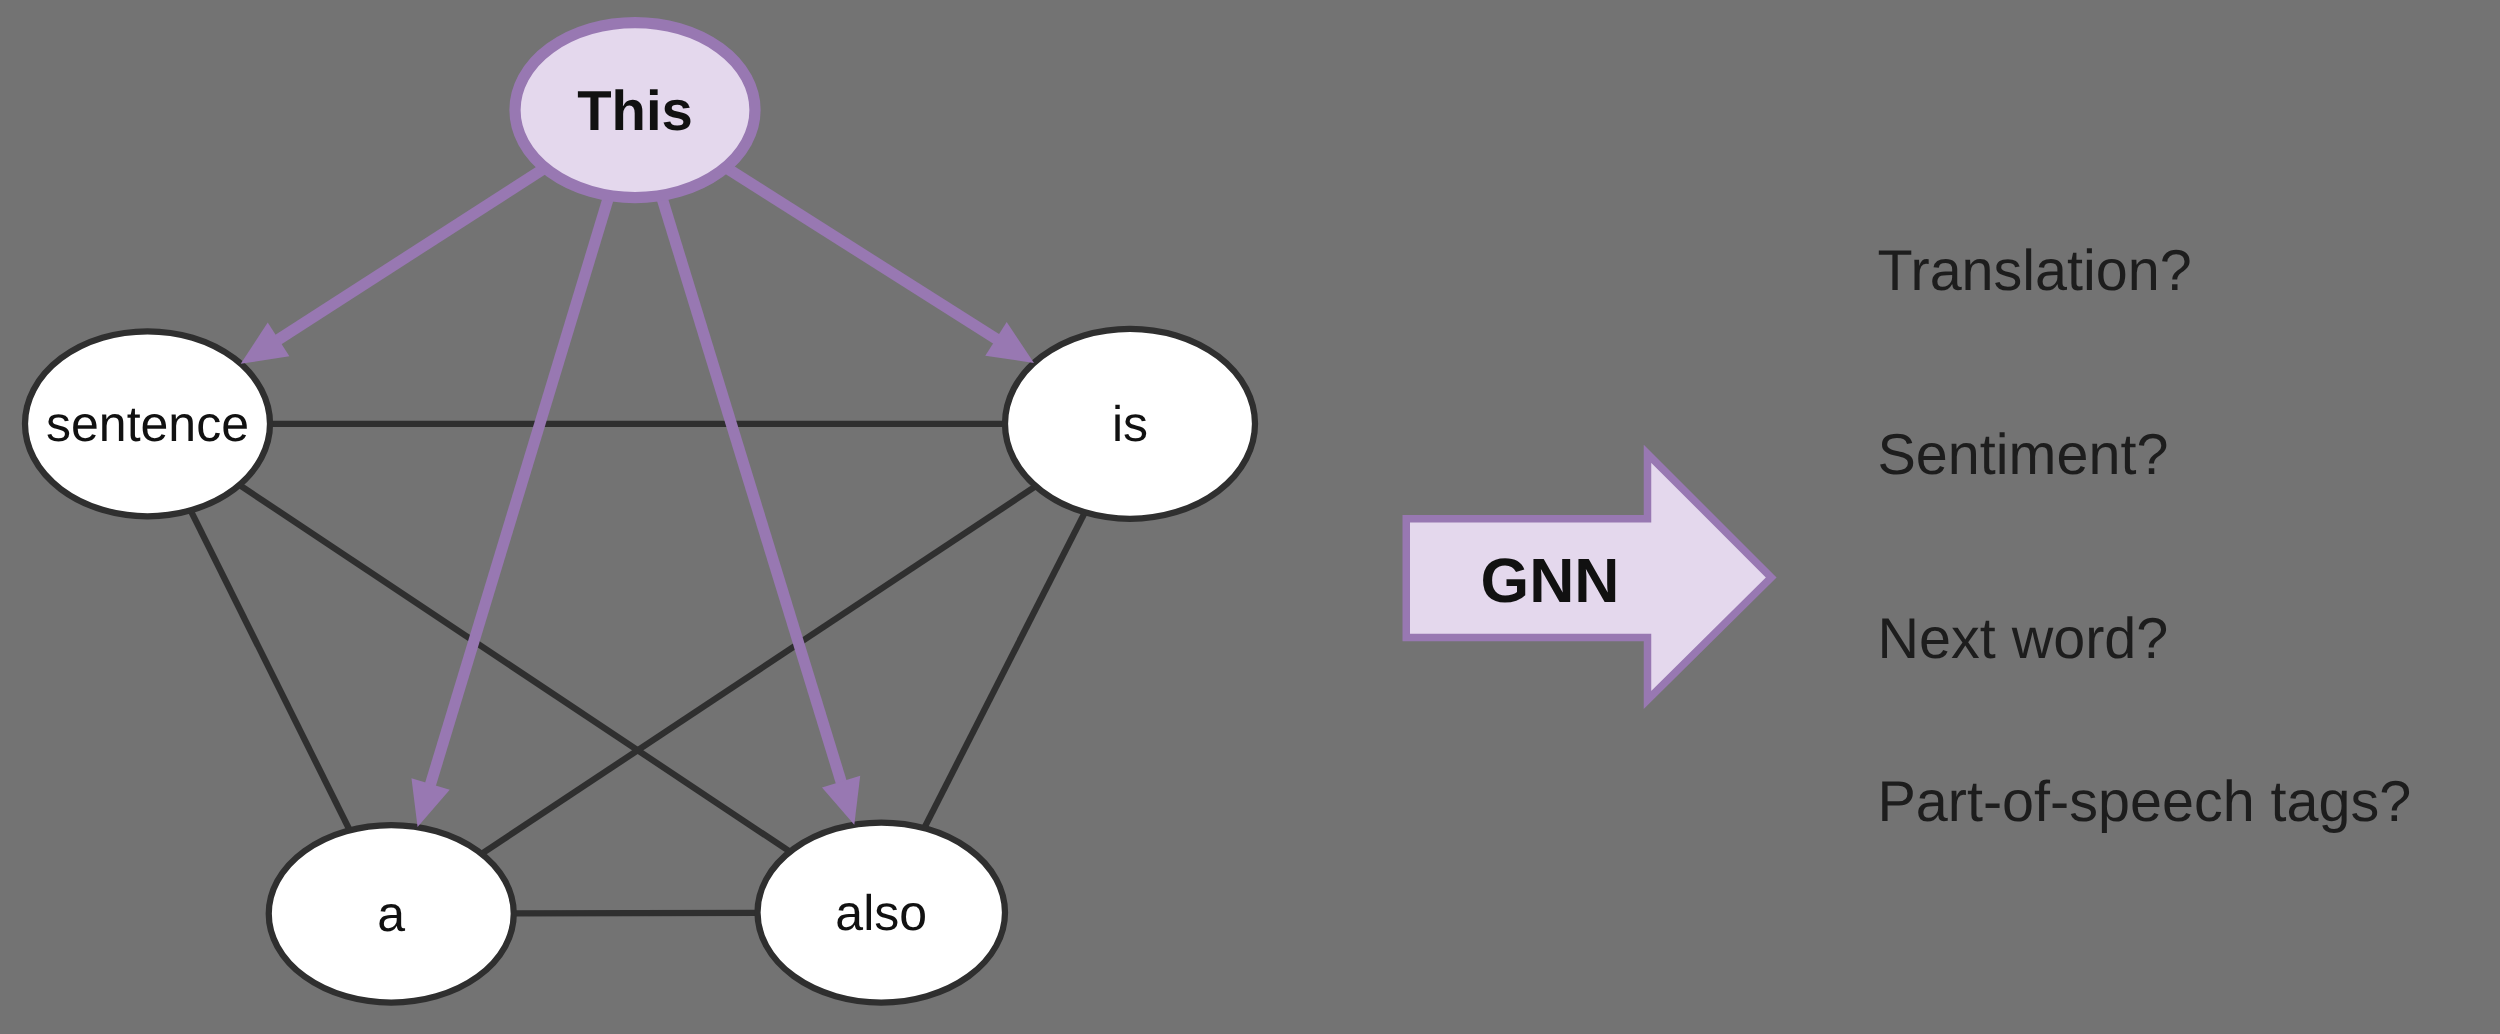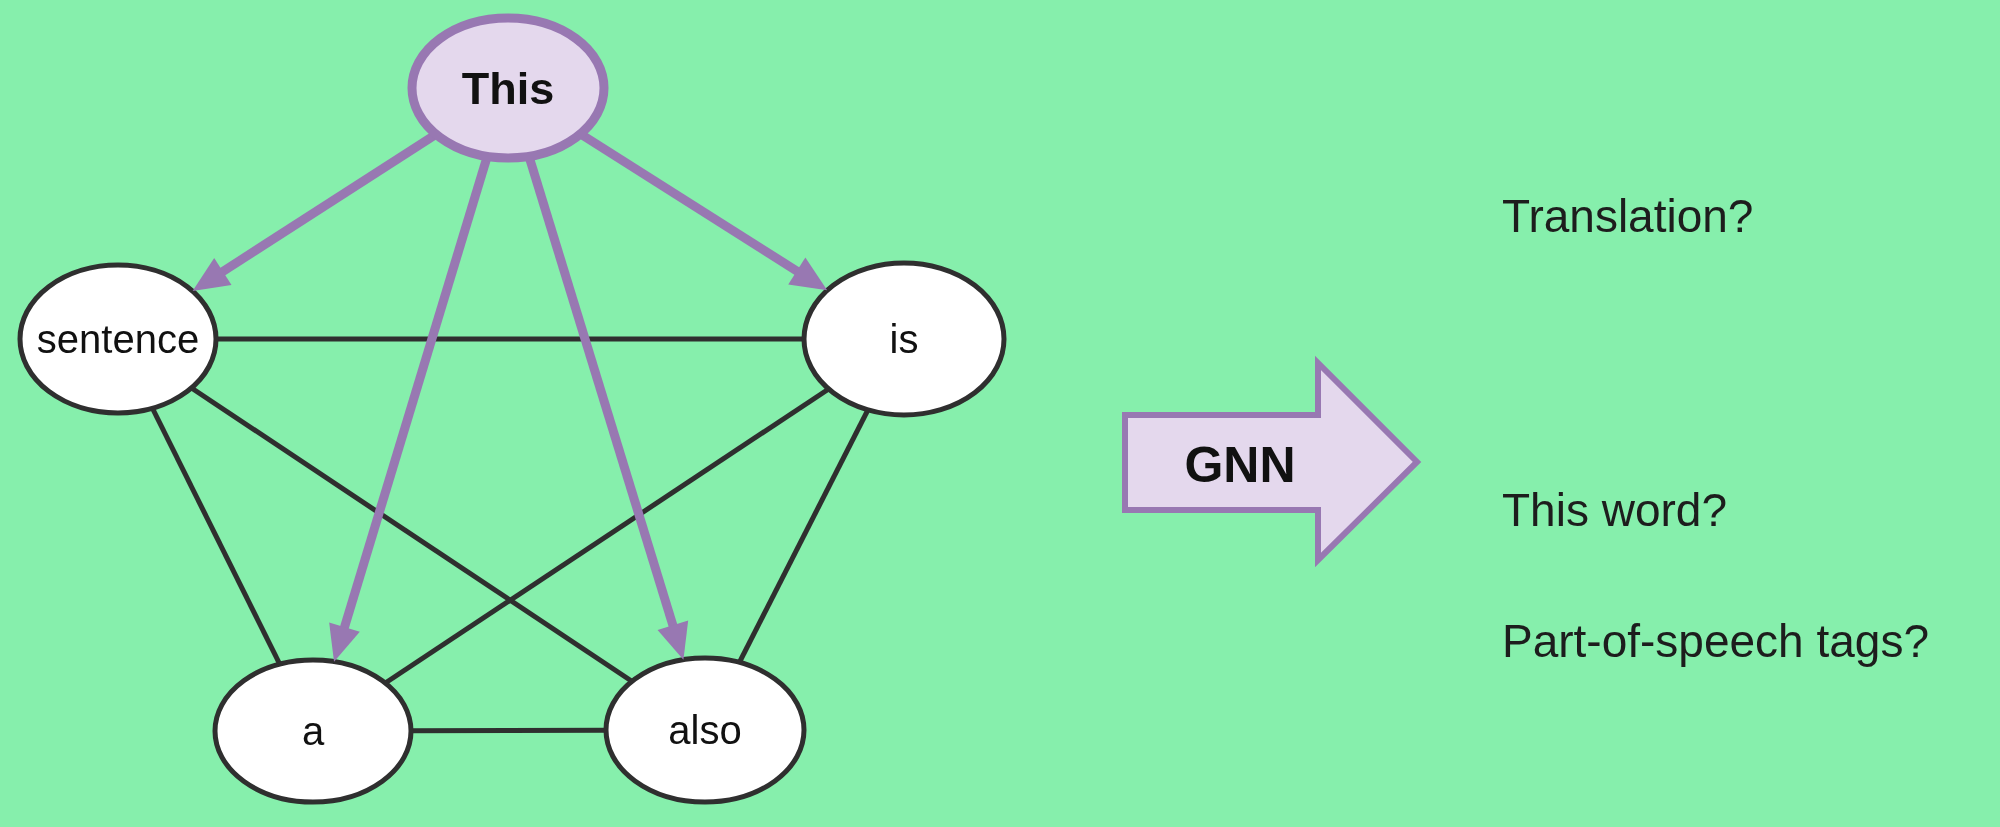--- a/index.html
+++ b/index.html
@@ -1,19 +1,19 @@
 <!DOCTYPE html>
 <html><head>
 <meta charset="utf-8">
 <style>
   html,body{margin:0;padding:0;background:#ffffff;}
   .canvas{
     position:relative;
     width:2000px;height:827px;
-    background:#86efac;
+    background:#737373;
     overflow:hidden;
     font-family:"Liberation Sans", sans-serif;
   }
   .graph-svg{position:absolute;left:0;top:0;width:2000px;height:827px;}
   .task{
     position:absolute;
     left:1502px;
     font-size:46px;
     line-height:1.1;
     color:#1d1d1d;
@@ -69,15 +69,16 @@
       <text x="508" y="88" dy="0.35em" class="nlabel nlabel-bold">This</text>
       <text x="118" y="339" dy="0.35em" class="nlabel">sentence</text>
       <text x="904" y="339" dy="0.35em" class="nlabel">is</text>
       <text x="313" y="731" dy="0.35em" class="nlabel">a</text>
       <text x="705" y="730" dy="0.35em" class="nlabel">also</text>
       <polygon points="1125,415 1318,415 1318,363 1417,462 1318,560 1318,510 1125,510" fill="#e4d8ed" stroke="#9878b2" stroke-width="6" stroke-linejoin="miter"></polygon>
       <text x="1240" y="464" dy="0.35em" class="gnn-label">GNN</text>
     </svg>
 
   <div class="task task-1">Translation?</div>
-  <div class="task task-3">This word?</div>
+  <div class="task task-2">Sentiment?</div>
+  <div class="task task-3">Next word?</div>
   <div class="task task-4">Part-of-speech tags?</div>
 </div>
 
 </body></html>

